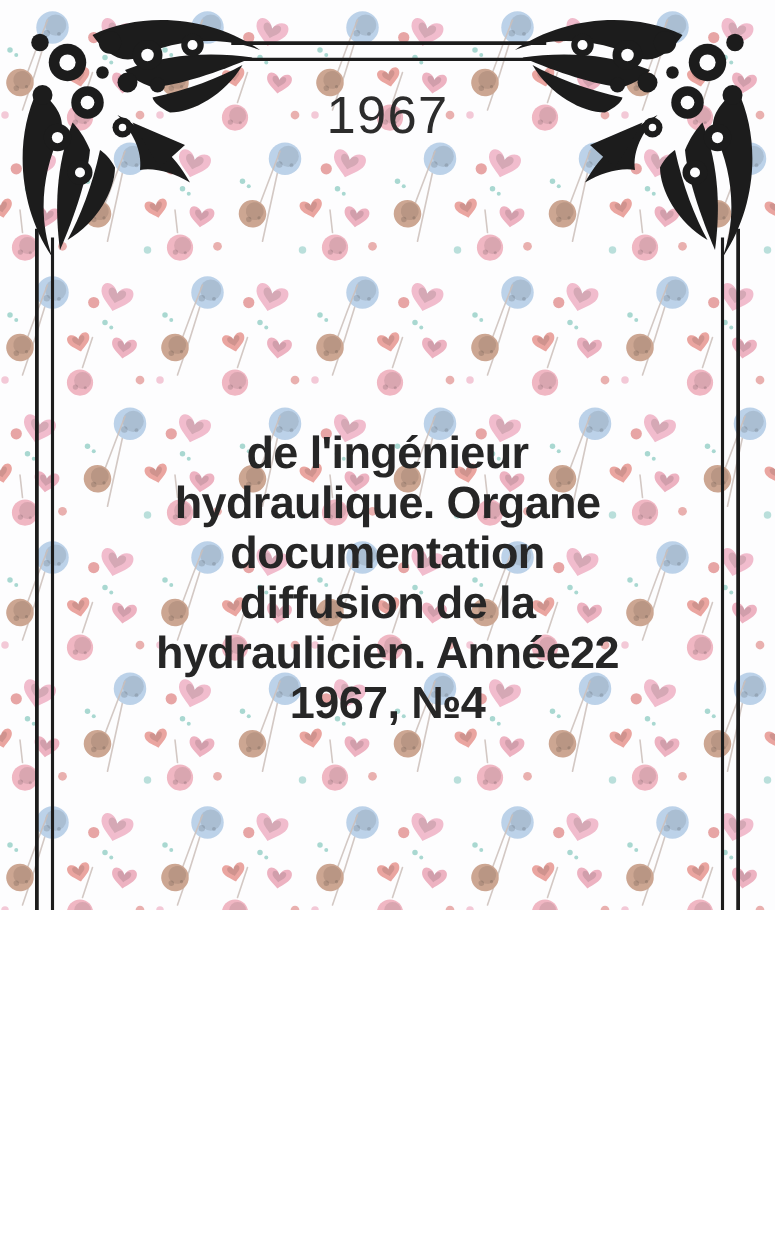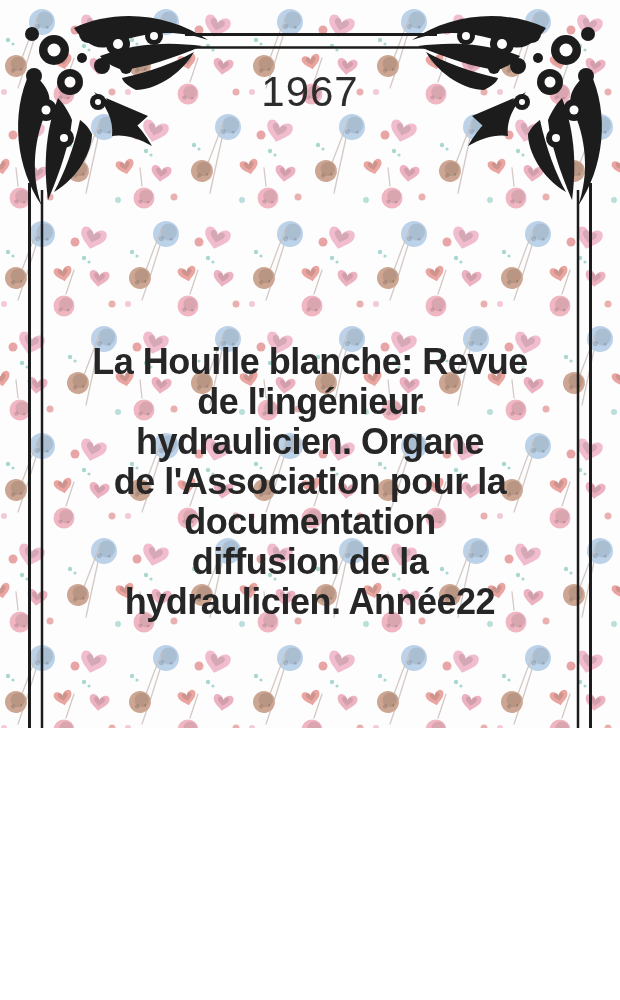--- a/index.html
+++ b/index.html
@@ -184,22 +184,21 @@
         <use href="#corner" width="200" height="200"></use>
       </g>
     <g transform="translate(612,994) scale(-1,-1)">
         <use href="#corner" width="200" height="200"></use>
       </g>
   </svg>
 
   <div class="year">1967</div>
 
   <div class="title">
-    <div class="line">La Houille blanche: Revue</div>
     <div class="line">de l'ingénieur</div>
-    <div class="line">hydraulicien. Organe</div>
-    <div class="line">de l'Association pour la</div>
+    <div class="line">hydraulique. Organe</div>
     <div class="line">documentation</div>
     <div class="line">diffusion de la</div>
     <div class="line">hydraulicien. Année22</div>
+    <div class="line">1967, №4</div>
   </div>
 
 </div>
 
 </body></html>

